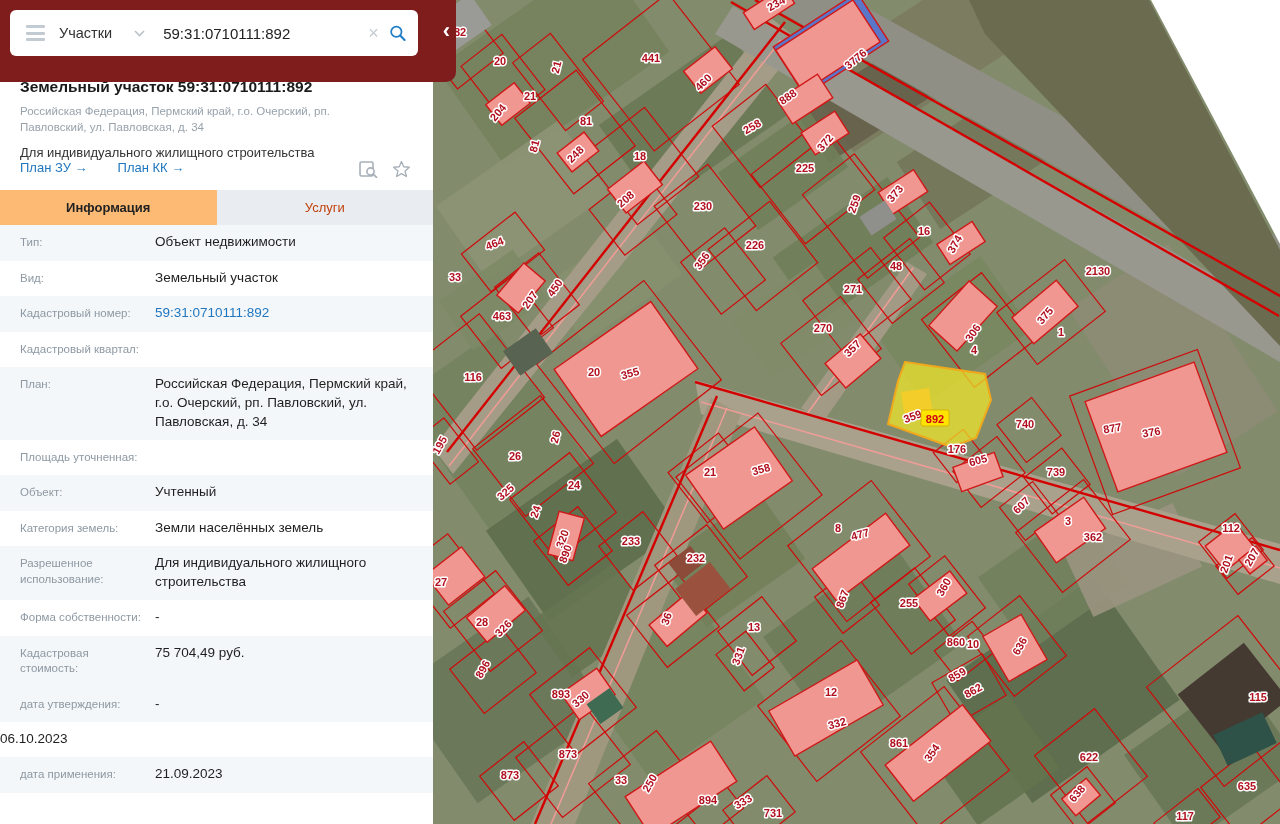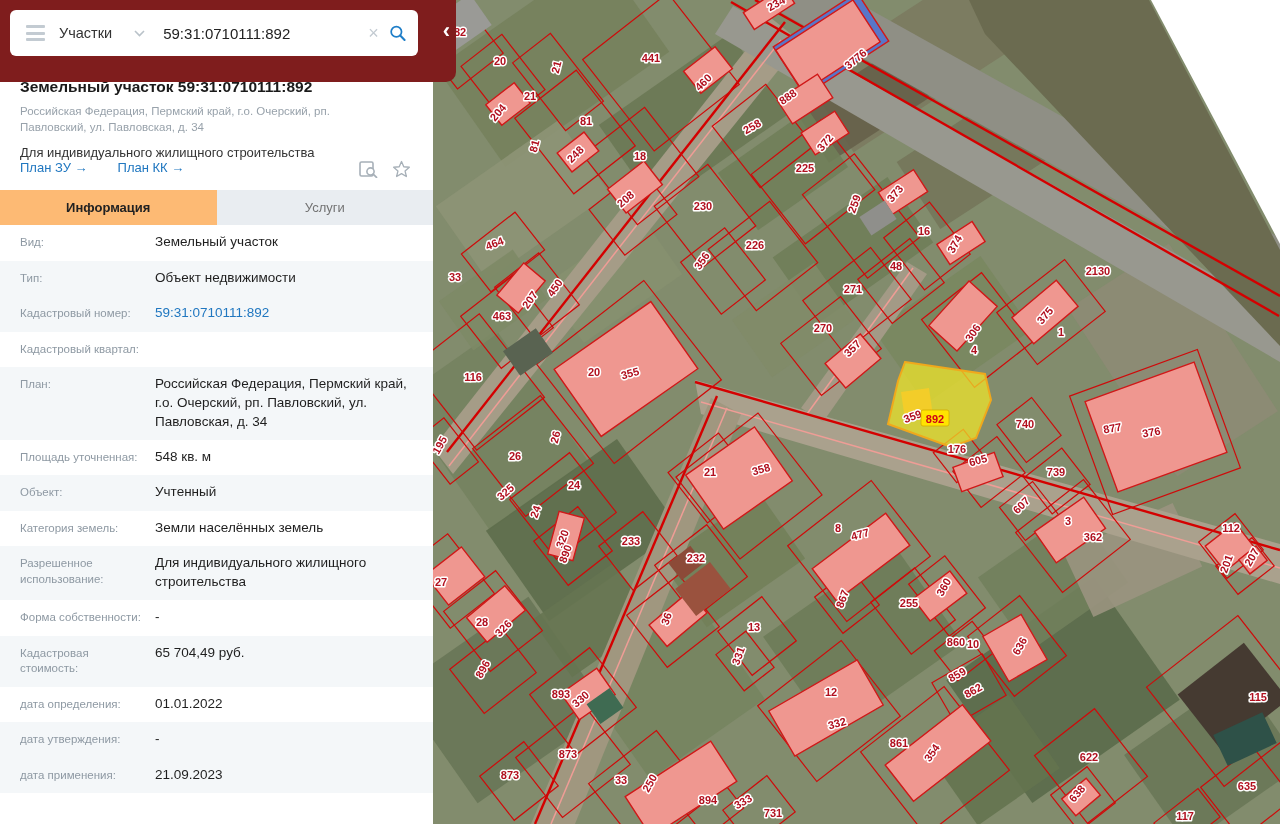--- a/index.html
+++ b/index.html
@@ -37,21 +37,21 @@
   #phead{padding:12px 20px 0 20px;}
   #ptitle{font-size:15.5px;font-weight:bold;color:#1a1a1a;}
   #paddr{font-size:11.5px;color:#98a2ab;line-height:1.4;margin-top:7px;width:372px;}
   #pusage{font-size:13px;color:#333;margin-top:10px;}
   #plinks{margin-top:0;margin-bottom:12px;display:flex;align-items:flex-start;}
   #plinks a{color:#2077c0;font-size:13px;text-decoration:none;margin-right:30px;}
   #plinkicons{margin-left:auto;display:flex;align-items:center;gap:14px;padding-right:2px;}
   #tabs{display:flex;height:35px;}
   .tab{flex:1;display:flex;align-items:center;justify-content:center;font-size:13px;cursor:pointer;}
   .tab.active{background:#fdba74;color:#222;font-weight:bold;}
-  .tab.inactive{background:#e9edf1;color:#737373;}
+  .tab.inactive{background:#e9edf1;color:#c2410c;}
   #rows{}
   .irow{display:grid;grid-template-columns:155px 1fr;align-items:flex-start;}
   .irow.alt{background:#f4f7f9;}
   .ilabel{font-size:11.5px;color:#8e99a3;padding:10px 6px 10px 20px;line-height:1.35;}
   .ivalue{font-size:13.5px;color:#1f1f1f;padding:8px 16px 8px 0;line-height:1.4;}
   .ivalue.link{color:#2077c0;cursor:pointer;}
 </style>
 </head>
 <body>
 
@@ -358,71 +358,67 @@
           <path d="M12 2 l2.9 6.6 7.1.7 -5.4 4.8 1.6 7 -6.2-3.7 -6.2 3.7 1.6-7 -5.4-4.8 7.1-.7z" fill="none" stroke="#a7b0b8" stroke-width="1.7" stroke-linejoin="round"></path>
         </svg>
       </span>
     </div>
   </div>
   <div id="tabs">
     <div class="tab active">Информация</div>
     <div class="tab inactive">Услуги</div>
   </div>
   <div id="rows">
+      <div class="irow alt">
+        <div class="ilabel">Тип:</div>
+        <div class="ivalue">Объект недвижимости</div>
+      </div>
       <div class="irow">
         <div class="ilabel">Вид:</div>
         <div class="ivalue">Земельный участок</div>
       </div>
       <div class="irow alt">
-        <div class="ilabel">Тип:</div>
-        <div class="ivalue">Объект недвижимости</div>
-      </div>
-      <div class="irow alt">
         <div class="ilabel">Кадастровый номер:</div>
         <div class="ivalue link">59:31:0710111:892</div>
       </div>
       <div class="irow">
         <div class="ilabel">Кадастровый квартал:</div>
       </div>
       <div class="irow alt">
         <div class="ilabel">План:</div>
         <div class="ivalue">Российская Федерация, Пермский край, г.о. Очерский, рп. Павловский, ул. Павловская, д. 34</div>
       </div>
       <div class="irow">
         <div class="ilabel">Площадь уточненная:</div>
-        <div class="ivalue">548 кв. м</div>
       </div>
       <div class="irow alt">
         <div class="ilabel">Объект:</div>
         <div class="ivalue">Учтенный</div>
       </div>
       <div class="irow">
         <div class="ilabel">Категория земель:</div>
         <div class="ivalue">Земли населённых земель</div>
       </div>
       <div class="irow alt">
         <div class="ilabel">Разрешенное использование:</div>
         <div class="ivalue">Для индивидуального жилищного строительства</div>
       </div>
       <div class="irow">
         <div class="ilabel">Форма собственности:</div>
         <div class="ivalue">-</div>
       </div>
       <div class="irow alt">
         <div class="ilabel">Кадастровая стоимость:</div>
-        <div class="ivalue">65 704,49 руб.</div>
-      </div>
-      <div class="irow">
-        <div class="ilabel">дата определения:</div>
-        <div class="ivalue">01.01.2022</div>
+        <div class="ivalue">75 704,49 руб.</div>
       </div>
       <div class="irow alt">
         <div class="ilabel">дата утверждения:</div>
         <div class="ivalue">-</div>
       </div>
       <div class="irow">
+        <div class="ivalue">06.10.2023</div>
       </div>
       <div class="irow alt">
         <div class="ilabel">дата применения:</div>
         <div class="ivalue">21.09.2023</div>
       </div>
     </div>
 </div>
 
 </body></html>

